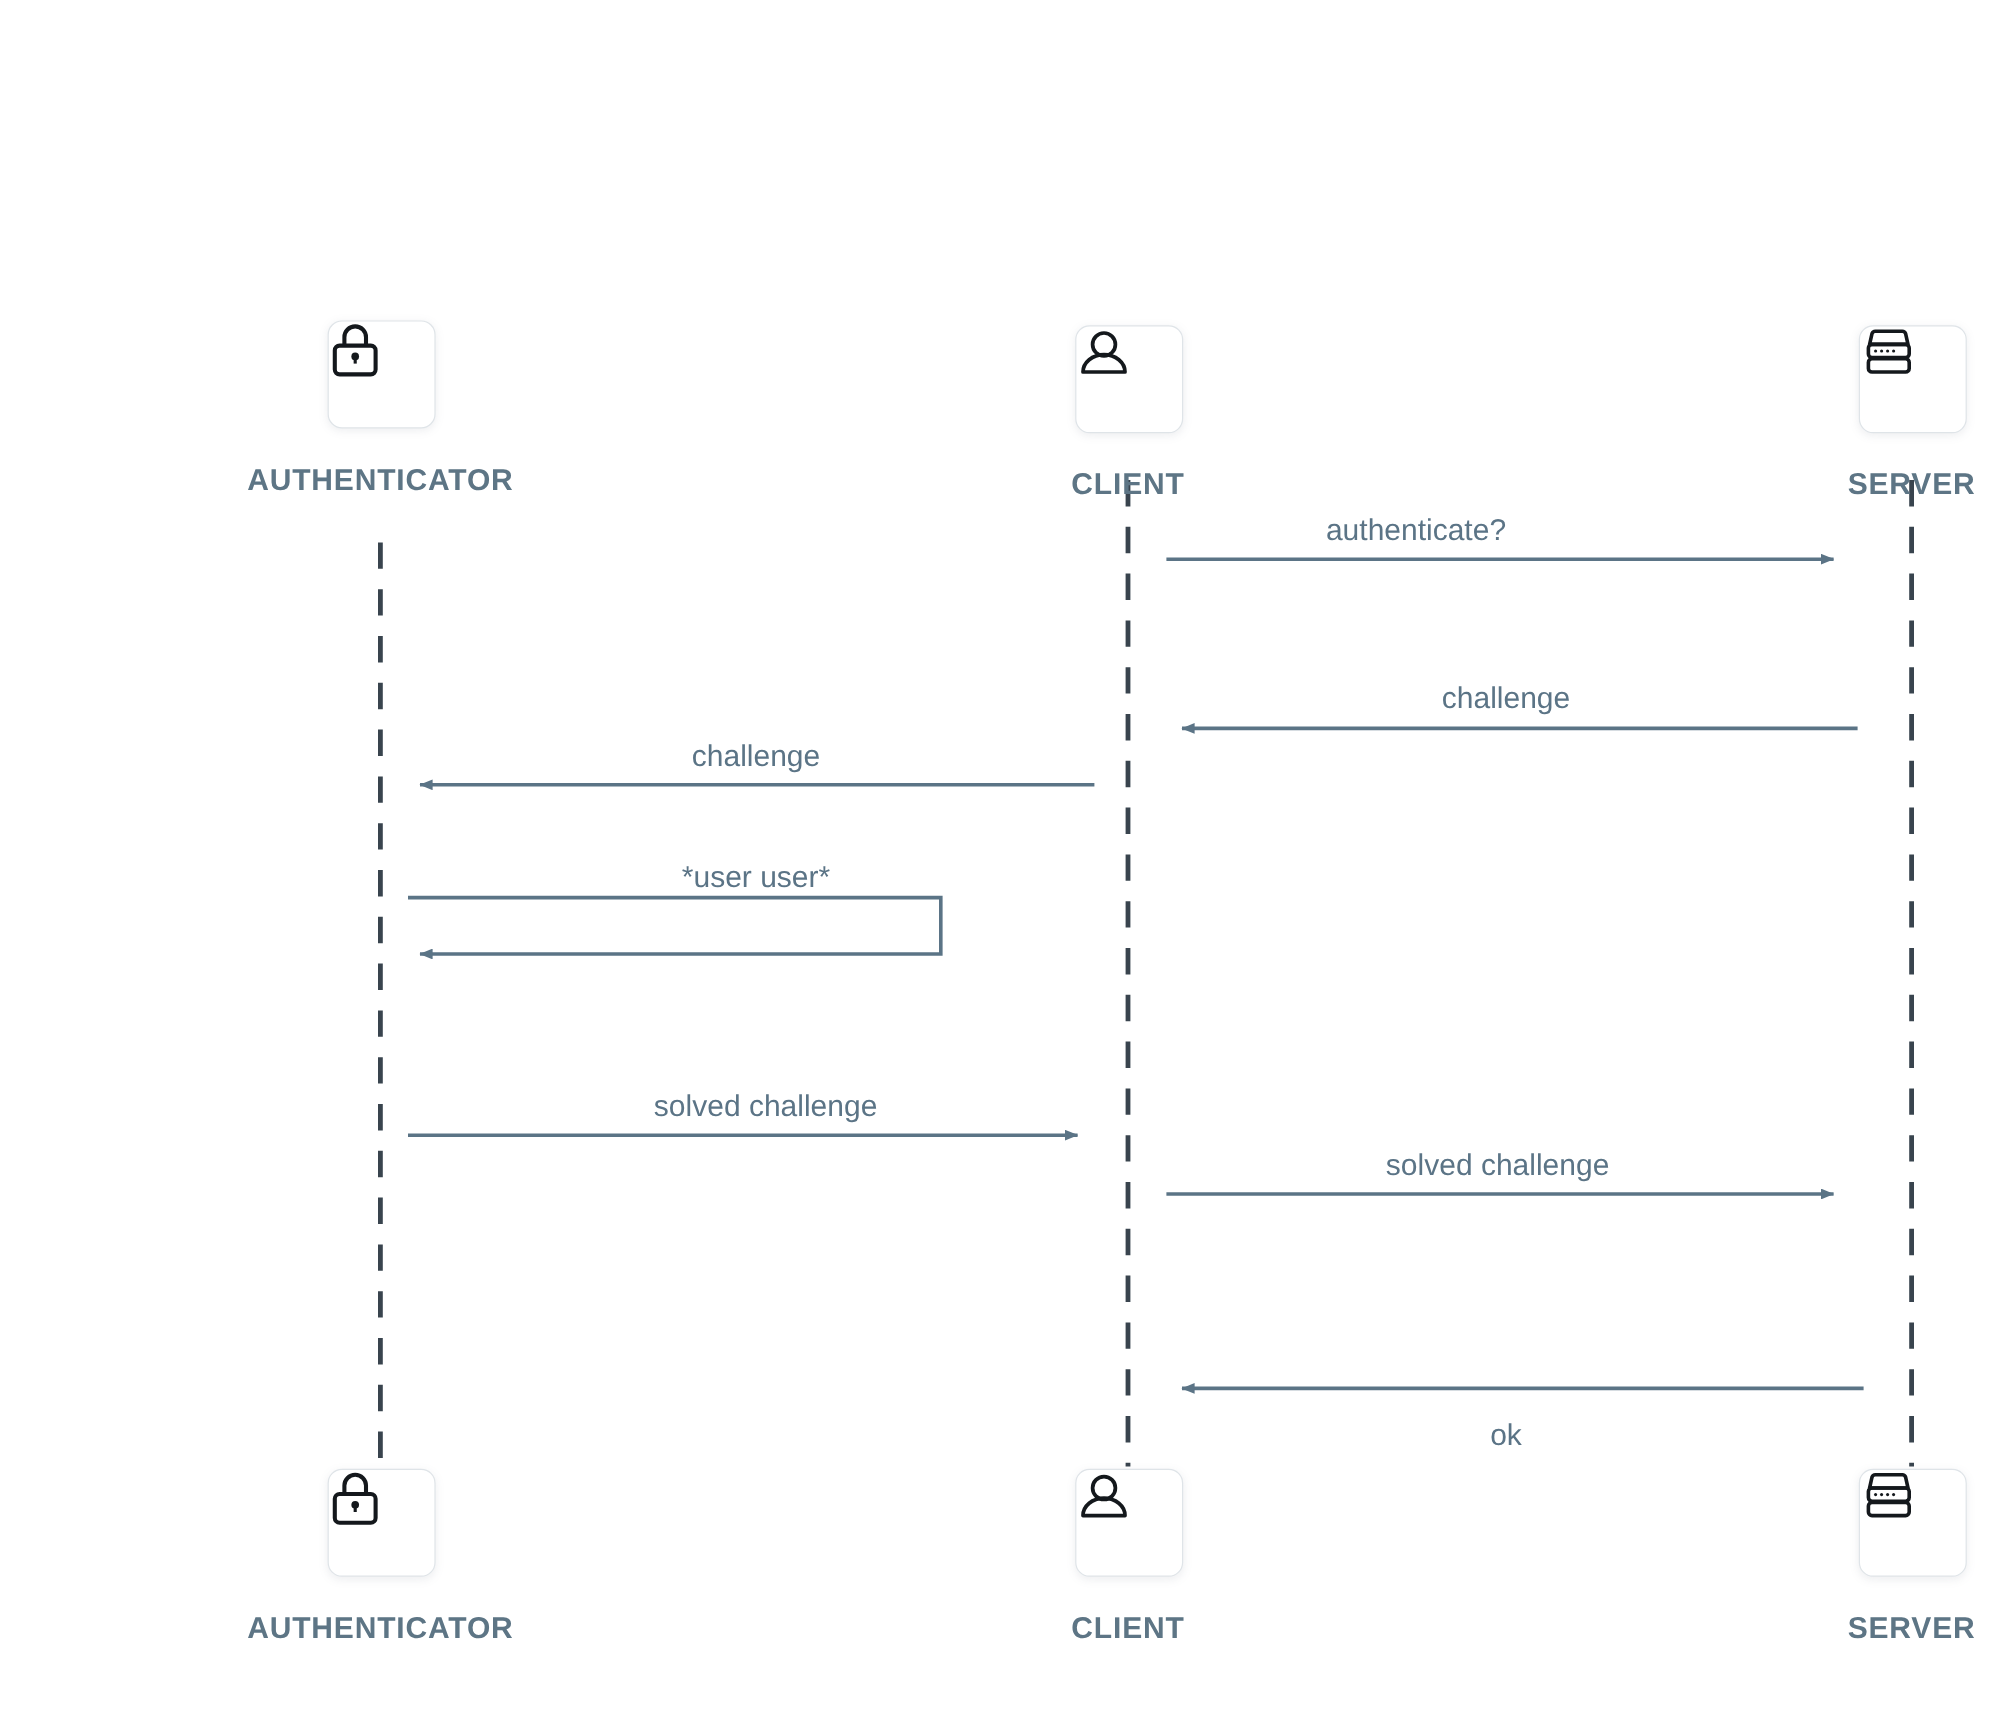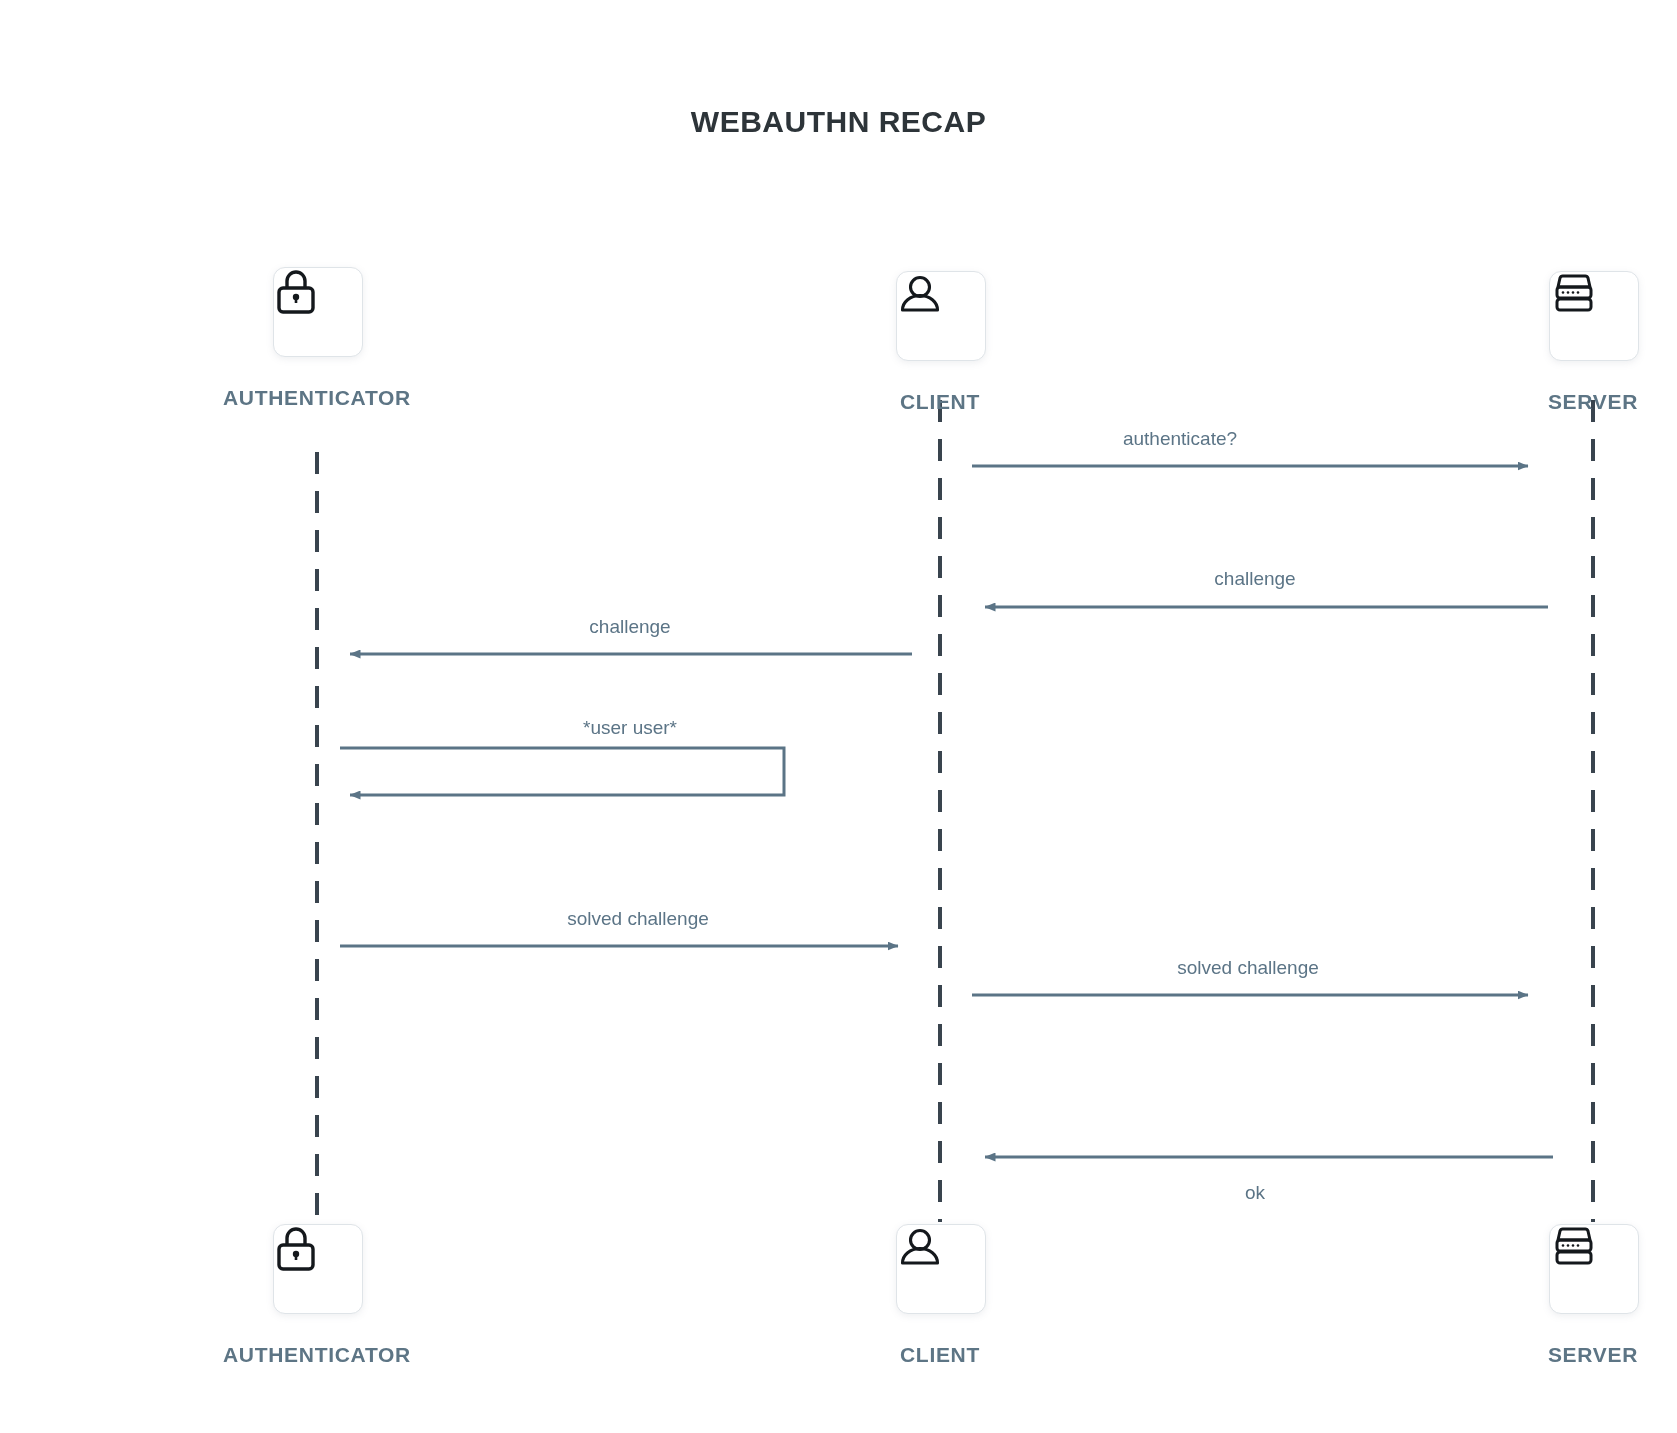--- a/index.html
+++ b/index.html
@@ -30,43 +30,42 @@
     background:#ffffff;
     border:1px solid #dfe4e8;
     border-radius:12px;
     box-shadow:0 2px 7px rgba(120,135,150,0.13);
     display:flex;align-items:center;justify-content:center;
   }
   .actor-label{
     position:absolute;
     width:320px;
     text-align:center;
-    font-size:21px;
+    font-size:25px;
     font-weight:bold;
     letter-spacing:0.7px;
     color:#5d7585;
   }
 
   
   .msg-label{
     position:absolute;
     text-align:center;
-    font-size:19px;
+    font-size:25px;
     color:#5b7486;
     white-space:nowrap;
   }
 
   svg{position:absolute;left:0;top:0;overflow:visible;}
 </style>
 </head>
 <body>
 
 <div id="canvas">
 
-  <div class="title">WEBAUTHN RECAP</div>
 
   <svg width="1677" height="1433">
 
     <line x1="317" y1="452" x2="317" y2="1222" stroke="#39444e" stroke-width="4" stroke-dasharray="22 17"></line>
 
     <line x1="940" y1="400" x2="940" y2="1222" stroke="#39444e" stroke-width="4" stroke-dasharray="22 17"></line>
 
     <line x1="1593" y1="400" x2="1593" y2="1222" stroke="#39444e" stroke-width="4" stroke-dasharray="22 17"></line>
 
     <defs>

